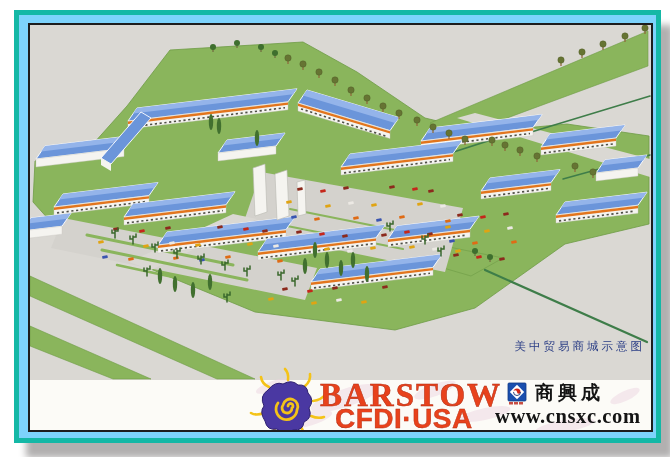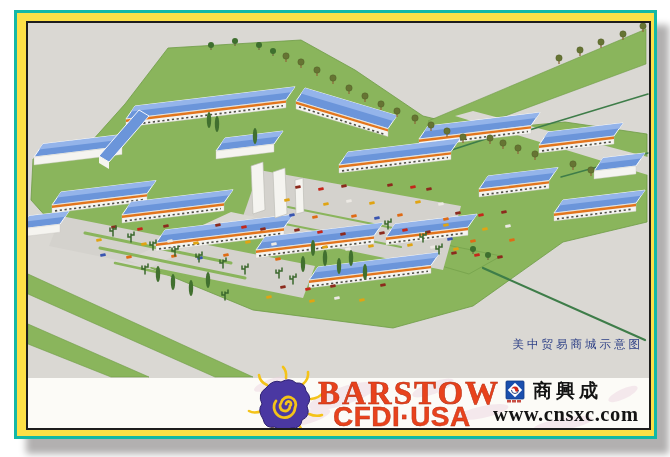--- a/index.html
+++ b/index.html
@@ -1,19 +1,19 @@
 <!DOCTYPE html>
 <html><head>
 <meta charset="utf-8">
 <style>
   html,body{margin:0;padding:0;background:#ffffff;}
   .page{position:relative;width:670px;height:457px;background:#ffffff;overflow:hidden;
         font-family:"Liberation Sans",sans-serif;}
   .frame{position:absolute;left:14px;top:10px;width:637px;height:423px;
-         background:#fde047;border:3px solid #14b8a6;
+         background:#7dd3fc;border:5px solid #14b8a6;
          box-shadow:12px 15px 7px #b2b0b0;}
   .artwork{position:absolute;left:9px;top:8px;width:621px;height:405px;
            border:2px solid #1d1d1d;background:#dad8d3;}
   .artwork svg{display:block;}
   text{user-select:none;}
   .caption{font-family:"DejaVu Serif",serif;font-size:11.5px;letter-spacing:3px;fill:#2a3d85;}
   .barstow1{font-family:"Liberation Serif",serif;font-weight:bold;font-size:33px;
             letter-spacing:2px;fill:#e8421c;stroke:#b02a10;stroke-width:.5;}
   .barstow2{font-family:"Liberation Sans",sans-serif;font-weight:bold;font-size:28px;
             letter-spacing:.5px;fill:#e8421c;stroke:#b02a10;stroke-width:.4;}

